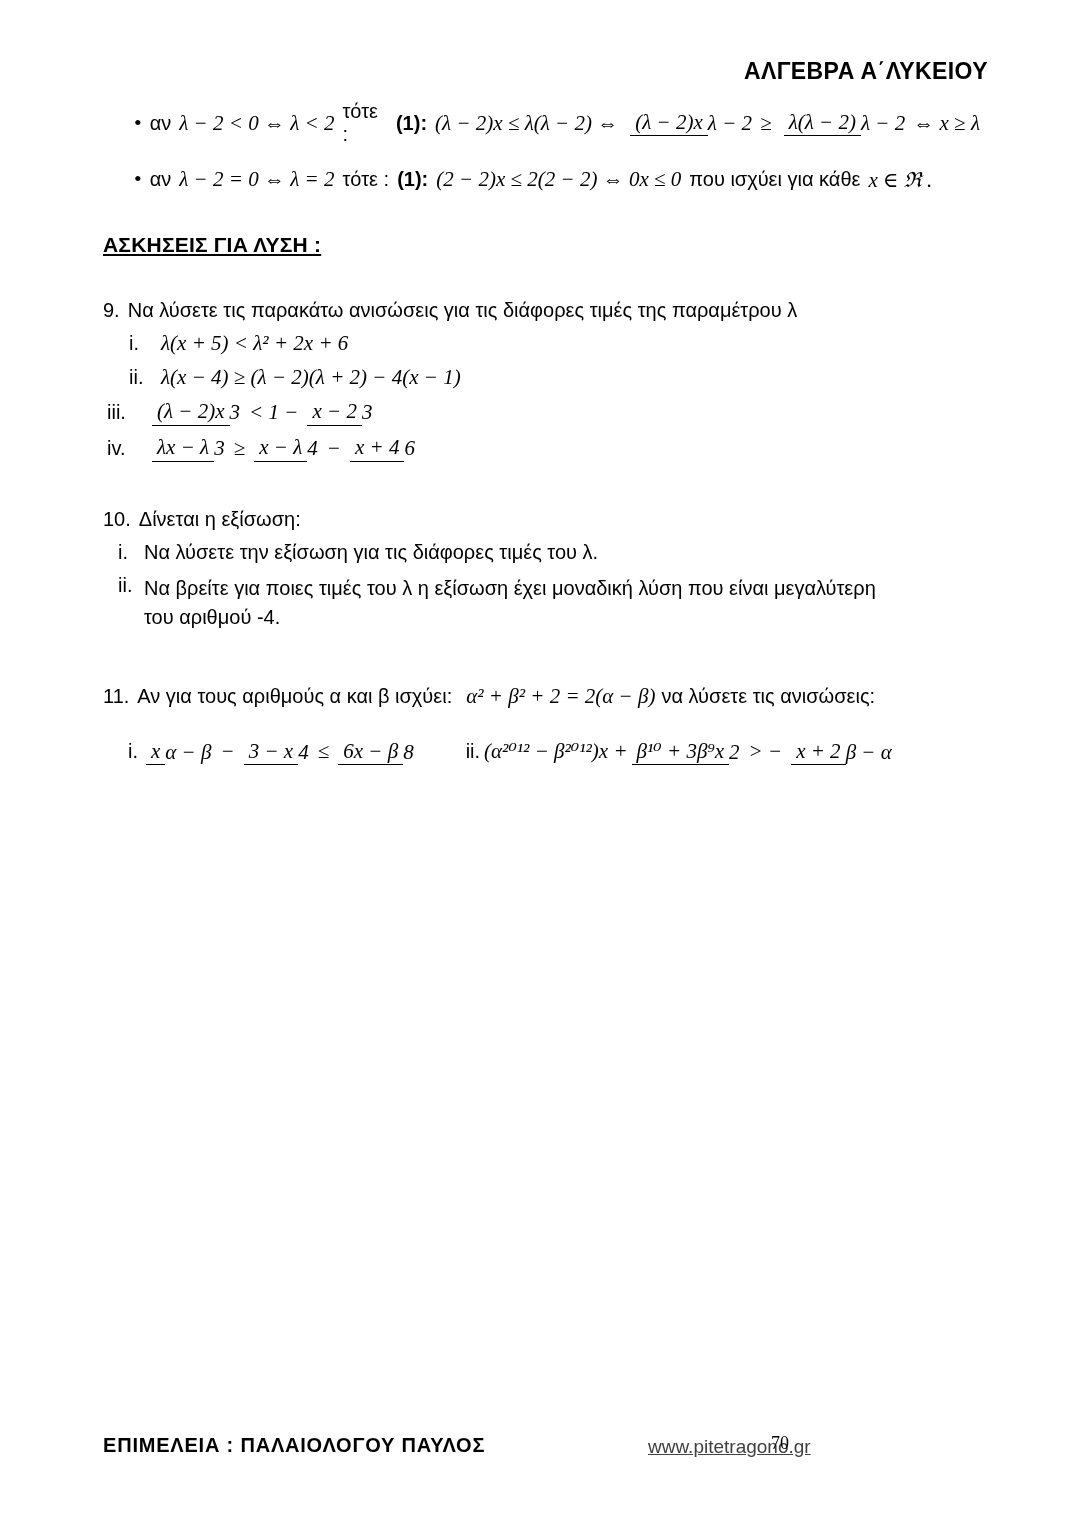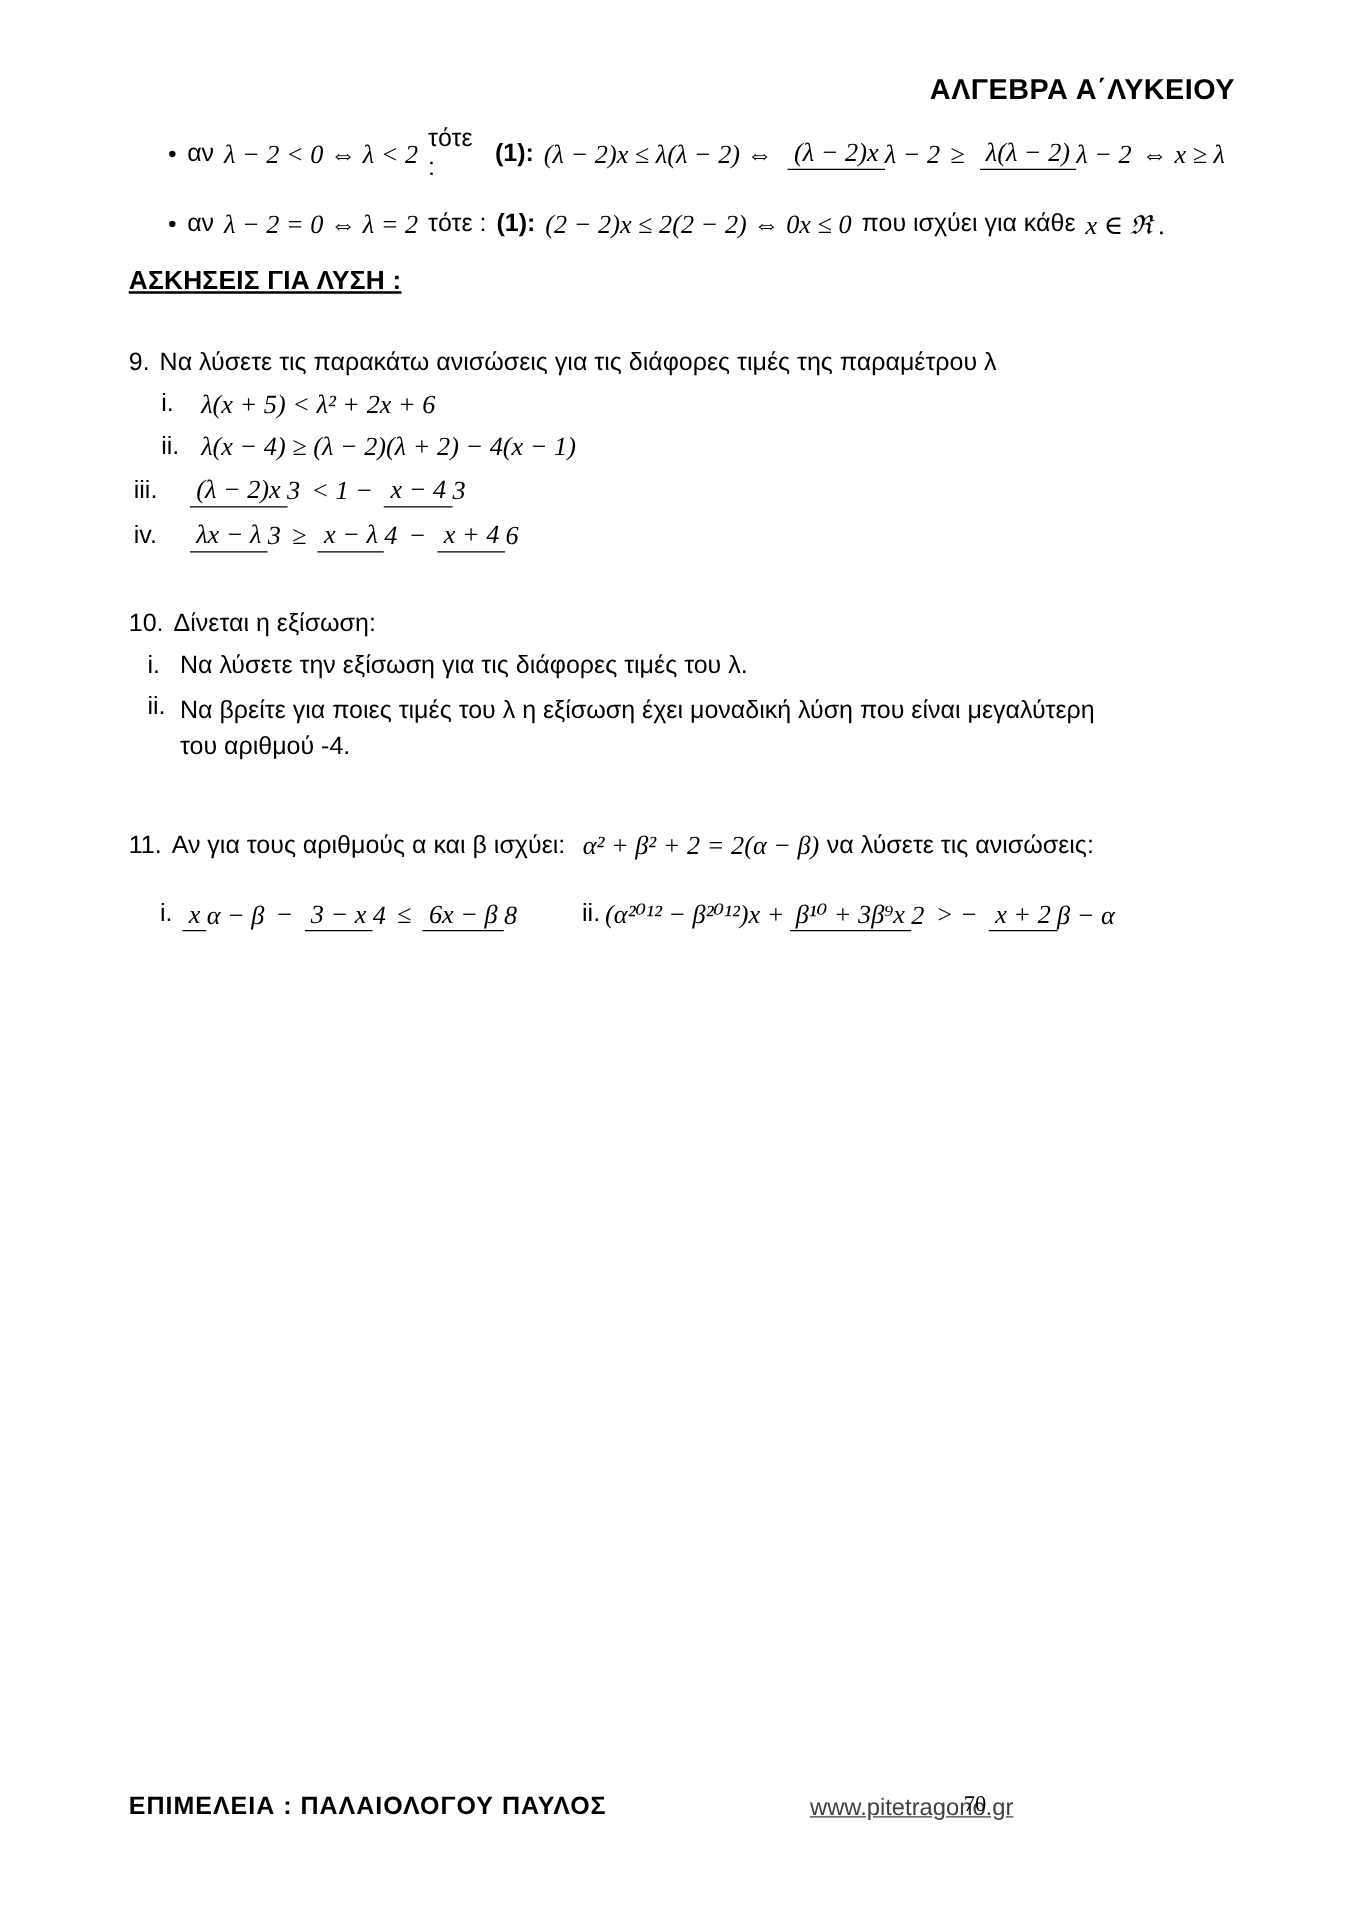--- a/index.html
+++ b/index.html
@@ -21,21 +21,21 @@
   .frac .den { display:block; padding-top:1px; }
 
   .row { display:flex; align-items:center; }
 
   .bullet-row { margin-left:31px; margin-top:6px; }
   .bullet-row > * { margin-right:8px; }
   .bullet-glyph { font-size:22px; line-height:1; }
   .b1 { min-height:64px; }
   .b2 { min-height:36px; }
 
-  .section-heading { margin-top:16px; font-family:"Liberation Sans",sans-serif; font-weight:bold;
+  .section-heading { margin-top:36px; font-family:"Liberation Sans",sans-serif; font-weight:bold;
                      font-size:21px; text-decoration:underline; letter-spacing:0.2px; }
 
   .ex-head { margin-top:42px; }
   .ex-head > * { margin-right:8px; }
   .eq { margin:0 6px; }
 
   .sub { margin-left:26px; margin-top:9px; }
   .sub .label { width:32px; flex:none; font-family:"Liberation Sans",sans-serif; font-size:20px; }
   .sub-deep { margin-left:4px; }
   .sub-deep .label { width:41px; }
@@ -115,21 +115,21 @@
     </div>
 
     <div class="row sub sub-deep">
       <span class="label">iii.</span>
       <span class="frac math">
         <span class="num">(λ − 2)x</span>
         <span class="den">3</span>
       </span>
       <span class="math op">&lt; 1 −</span>
       <span class="frac math">
-        <span class="num">x − 4</span>
+        <span class="num">x − 2</span>
         <span class="den">3</span>
       </span>
     </div>
 
     <div class="row sub sub-deep">
       <span class="label">iv.</span>
       <span class="frac math">
         <span class="num">λx − λ</span>
         <span class="den">3</span>
       </span>

